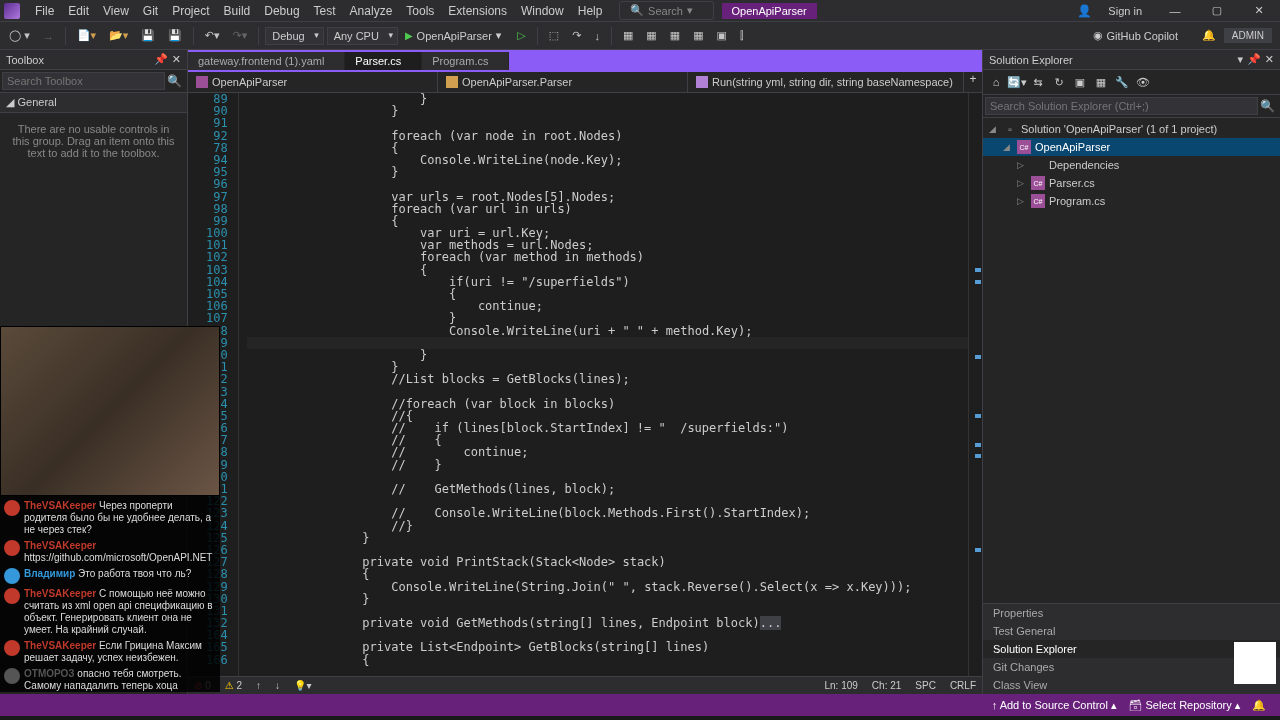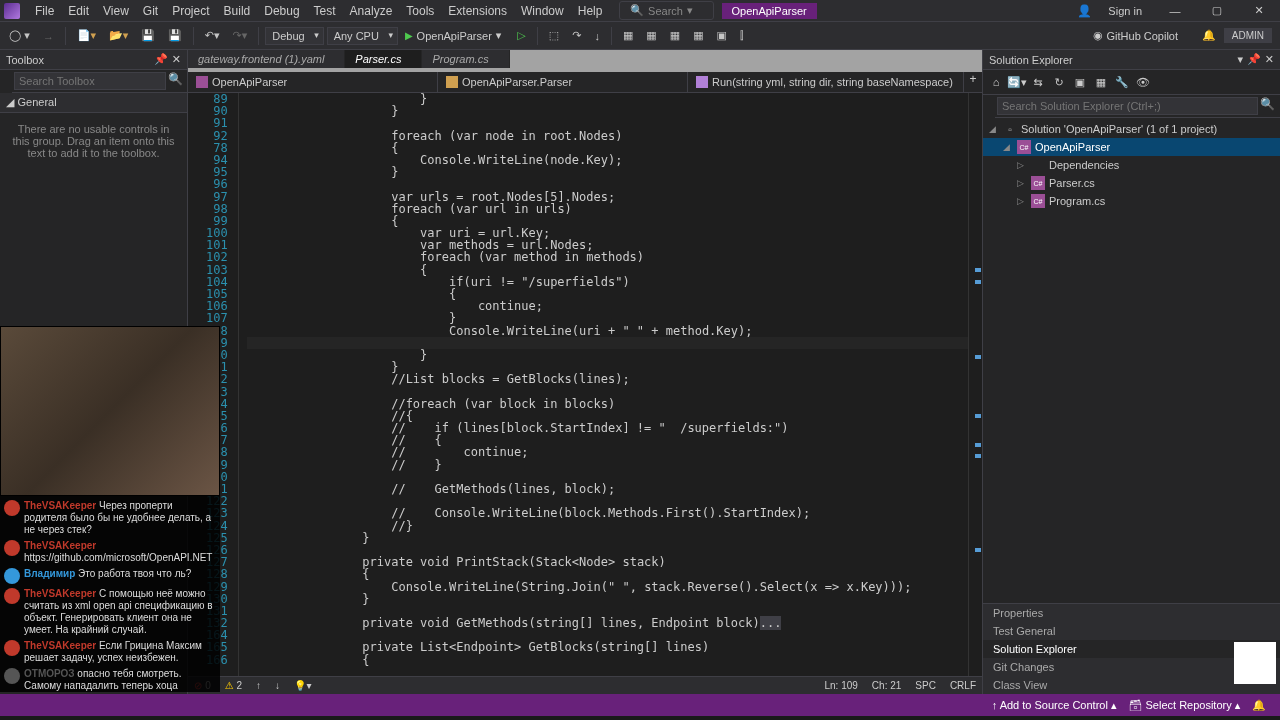--- a/index.html
+++ b/index.html
@@ -127,23 +127,23 @@
     background: #2d2d30;
     padding: 3px 6px;
     font-size: 11px;
     border-bottom: 1px solid #3f3f46;
     display: flex;
     align-items: center;
     justify-content: space-between;
   }
   .panel-search {
     display: flex;
+    align-items: center;
     padding: 2px;
     border-bottom: 1px solid #3f3f46;
-    margin-left: 12px;
   }
   .panel-search input {
     flex: 1;
     background: #333337;
     border: 1px solid #3f3f46;
     color: #ccc;
     padding: 2px 4px;
     font-size: 11px;
   }
   .panel-search .search-btn {
@@ -163,24 +163,23 @@
   }
   .editor-area {
     flex: 1;
     display: flex;
     flex-direction: column;
     background: #1e1e1e;
     min-width: 0;
   }
   .doc-tabs {
     height: 22px;
-    background: #a3a3a3;
-    display: flex;
-    align-items: flex-start;
-    font-style: italic;
+    background: #8b5cf6;
+    display: flex;
+    align-items: center;
   }
   .doc-tab {
     padding: 3px 20px 3px 10px;
     font-size: 11px;
     border-right: 1px solid #252526;
     background: #2d2d30;
     color: #aaa;
     position: relative;
     cursor: pointer;
   }

